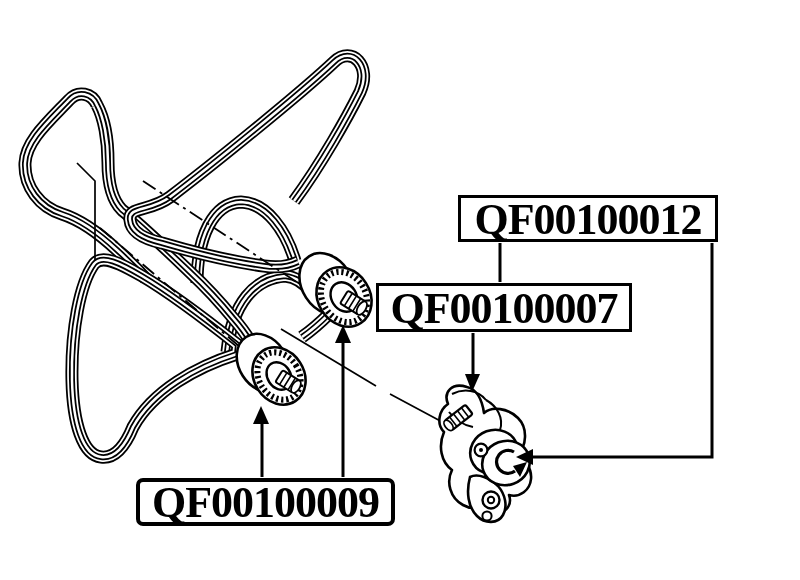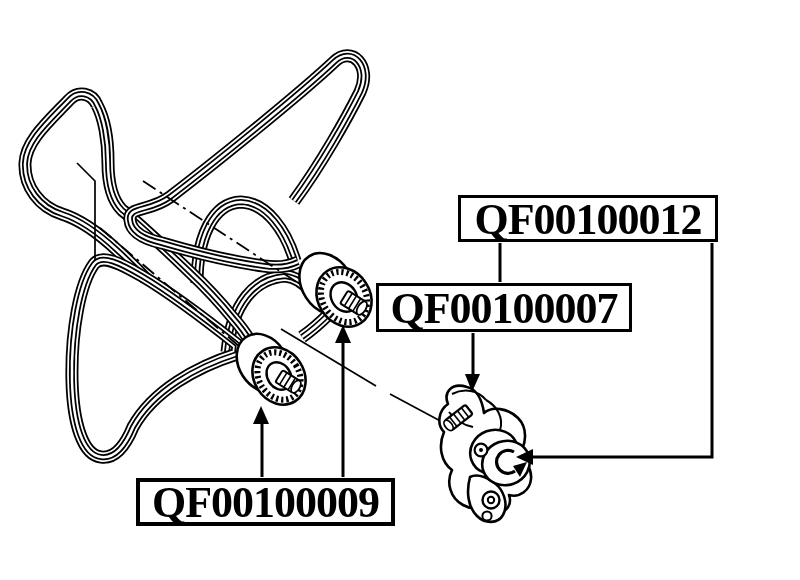--- a/index.html
+++ b/index.html
@@ -10,21 +10,21 @@
   .stage svg { position:absolute; left:0; top:0; }
   .label-box {
     position:absolute; box-sizing:border-box; background:#ffffff;
     border:3px solid #000000; display:flex; align-items:center; justify-content:center;
     font-weight:bold; color:#000000; line-height:1; letter-spacing:-1px;
     z-index:2; white-space:nowrap;
   }
   .label-box span { transform:translateY(1px); }
   #box-12 { left:458px; top:195px; width:260px; height:47px; font-size:44px; }
   #box-07 { left:376px; top:283px; width:256px; height:49px; font-size:44px; }
-  #box-09 { left:136px; top:478px; width:259px; height:48px; font-size:44px; border-width:4px; }
+  #box-09 { left:136px; top:478px; width:259px; height:48px; font-size:44px; border-width:4px;border-radius:7px; }
 
   
   .b1 { fill:none; stroke:#000; stroke-width:13;  stroke-linejoin:round; }
   .b2 { fill:none; stroke:#fff; stroke-width:9.5; stroke-linejoin:round; }
   .b3 { fill:none; stroke:#000; stroke-width:6;   stroke-linejoin:round; }
   .b4 { fill:none; stroke:#fff; stroke-width:2.5; stroke-linejoin:round; }
   .thin  { fill:none; stroke:#000; stroke-width:1.7; }
   .dash  { fill:none; stroke:#000; stroke-width:1.8; stroke-dasharray:15 5 3 5; }
   .conn  { fill:none; stroke:#000; stroke-width:3; }
   .part  { fill:#ffffff; stroke:#000; stroke-width:2.6; stroke-linejoin:round; }

